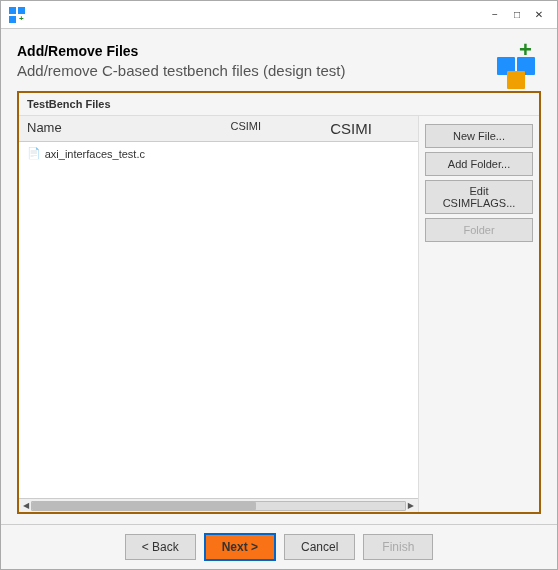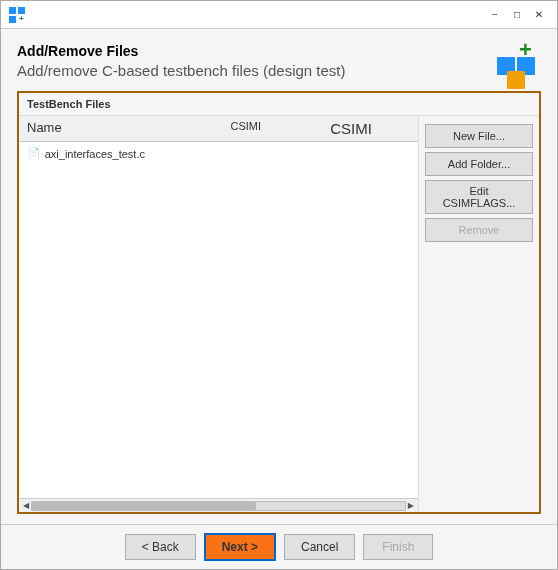--- a/index.html
+++ b/index.html
@@ -341,21 +341,21 @@
               <div class="scroll-thumb"></div>
             </div>
             <span class="scroll-arrow">▶</span>
           </div>
         </div>
 
         <div class="buttons-panel">
           <button class="action-btn">New File...</button>
           <button class="action-btn">Add Folder...</button>
           <button class="action-btn">Edit CSIMFLAGS...</button>
-          <button class="action-btn" disabled="">Remove</button>
+          <button class="action-btn" disabled="">Folder</button>
         </div>
 
       </div>
     </div>
 
   </div>
 
   <div class="bottom-bar">
     <button class="nav-btn">&lt; Back</button>
     <button class="nav-btn primary">Next &gt;</button>

